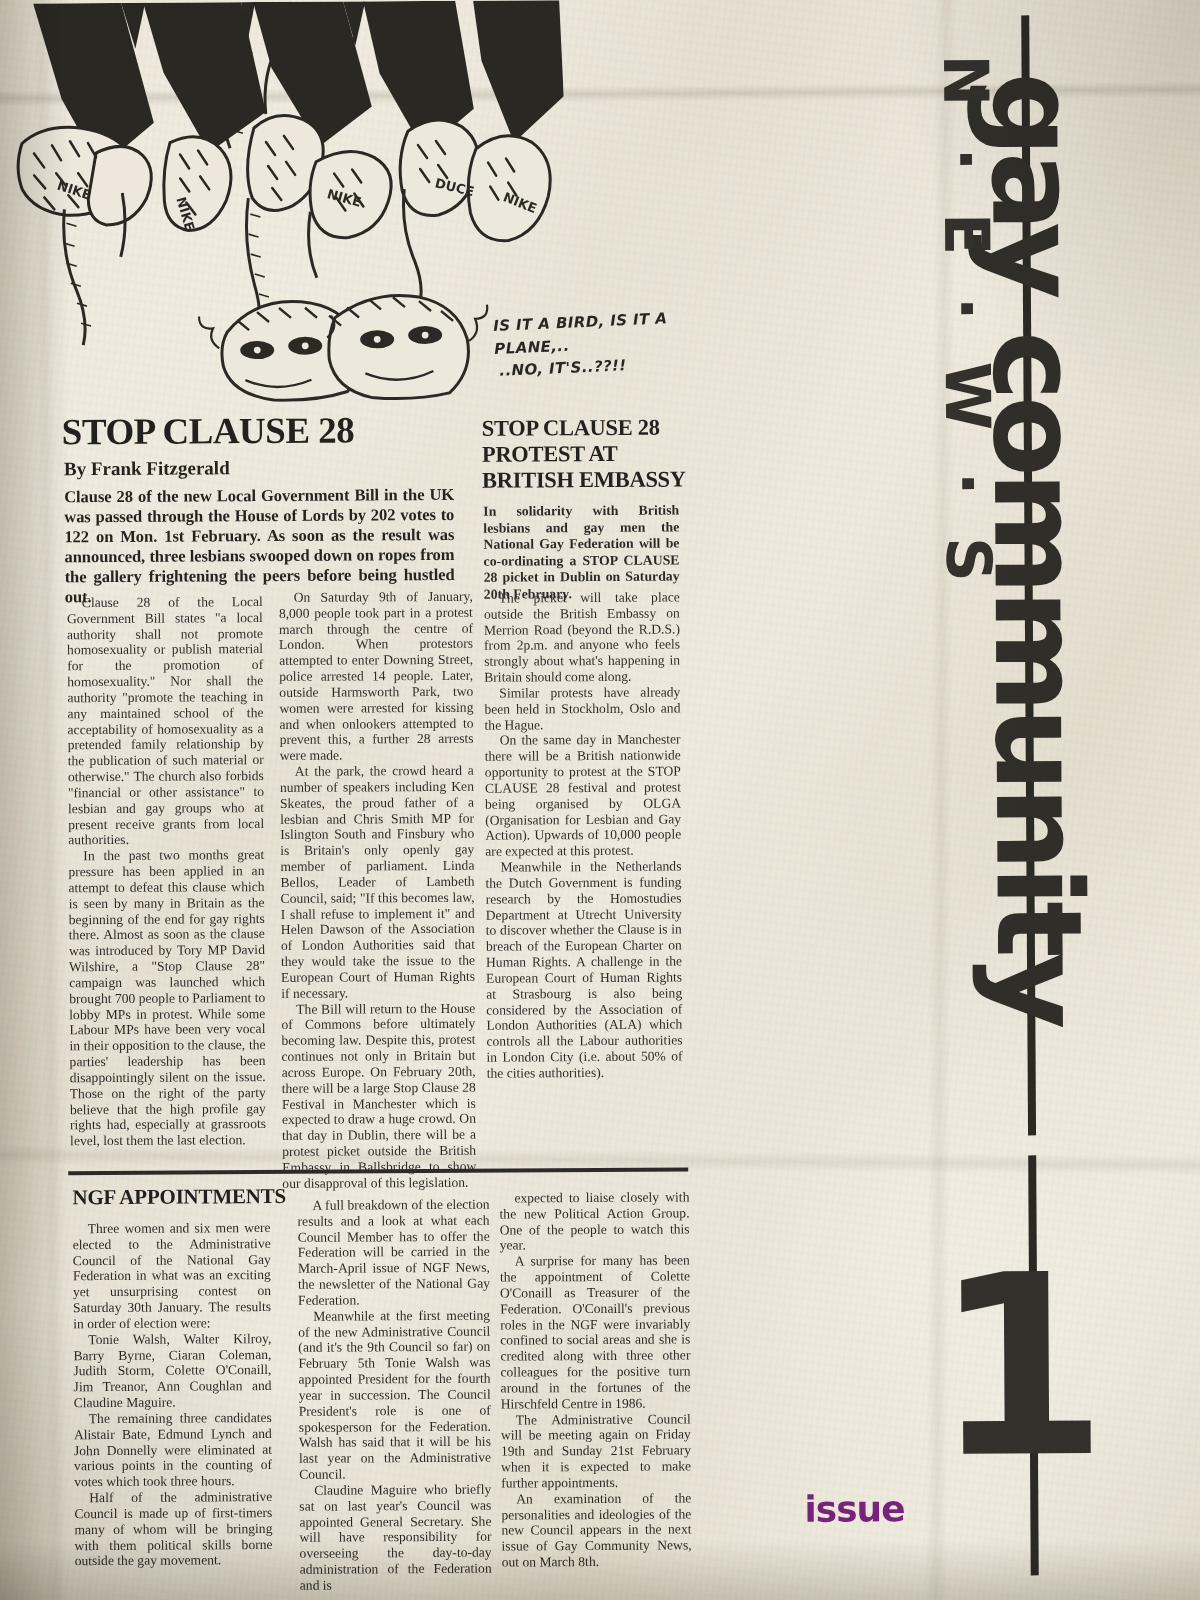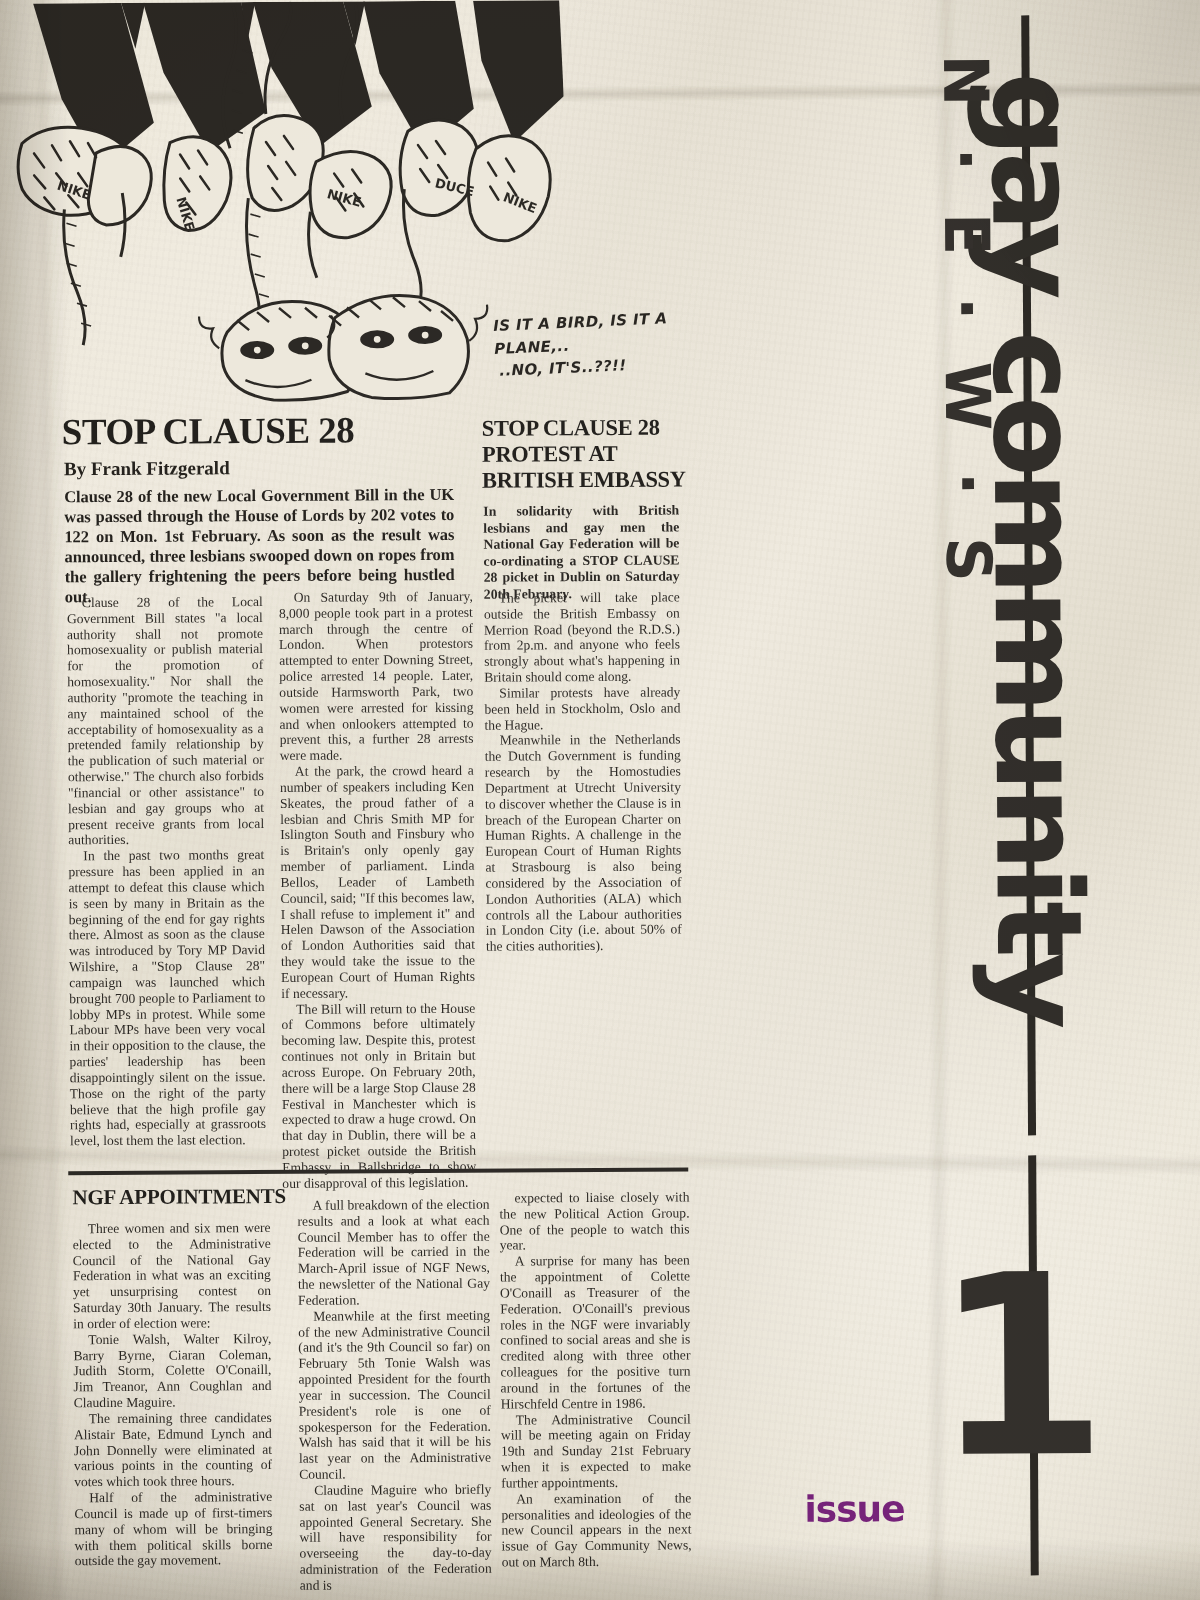--- a/index.html
+++ b/index.html
@@ -267,20 +267,21 @@
     <p>The Bill will return to the House of Commons before ultimately becoming law. Despite this, protest continues not only in Britain but across Europe. On February 20th, there will be a large Stop Clause 28 Festival in Manchester which is expected to draw a huge crowd. On that day in Dublin, there will be a protest picket outside the British Embassy in Ballsbridge to show our disapproval of this legislation.</p>
   </div>
 
   <div id="a2-head" class="hl">STOP CLAUSE 28 PROTEST AT BRITISH EMBASSY</div>
   <div class="col" id="a2-c1">
     <p class="lead" style="text-indent:0">In solidarity with British lesbians and gay men the National Gay Federation will be co-ordinating a STOP CLAUSE 28 picket in Dublin on Saturday 20th February.</p>
   </div>
   <div class="col" id="a2-c2">
     <p>The picket will take place outside the British Embassy on Merrion Road (beyond the R.D.S.) from 2p.m. and anyone who feels strongly about what's happening in Britain should come along.</p>
     <p>Similar protests have already been held in Stockholm, Oslo and the Hague.</p>
+    <p>On the same day in Manchester there will be a British nationwide opportunity to protest at the STOP CLAUSE 28 festival and protest being organised by OLGA (Organisation for Lesbian and Gay Action). Upwards of 10,000 people are expected at this protest.</p>
     <p>Meanwhile in the Netherlands the Dutch Government is funding research by the Homostudies Department at Utrecht University to discover whether the Clause is in breach of the European Charter on Human Rights. A challenge in the European Court of Human Rights at Strasbourg is also being considered by the Association of London Authorities (ALA) which controls all the Labour authorities in London City (i.e. about 50% of the cities authorities).</p>
   </div>
 
   <div id="ngf-rule"></div>
   <div id="ngf-head" class="hl">NGF APPOINTMENTS</div>
   <div class="col" id="ngf-c1">
     <p class="first">Three women and six men were elected to the Administrative Council of the National Gay Federation in what was an exciting yet unsurprising contest on Saturday 30th January. The results in order of election were:</p>
     <p>Tonie Walsh, Walter Kilroy, Barry Byrne, Ciaran Coleman, Judith Storm, Colette O'Conaill, Jim Treanor, Ann Coughlan and Claudine Maguire.</p>
     <p>The remaining three candidates Alistair Bate, Edmund Lynch and John Donnelly were eliminated at various points in the counting of votes which took three hours.</p>
     <p>Half of the administrative Council is made up of first-timers many of whom will be bringing with them political skills borne outside the gay movement.</p>

